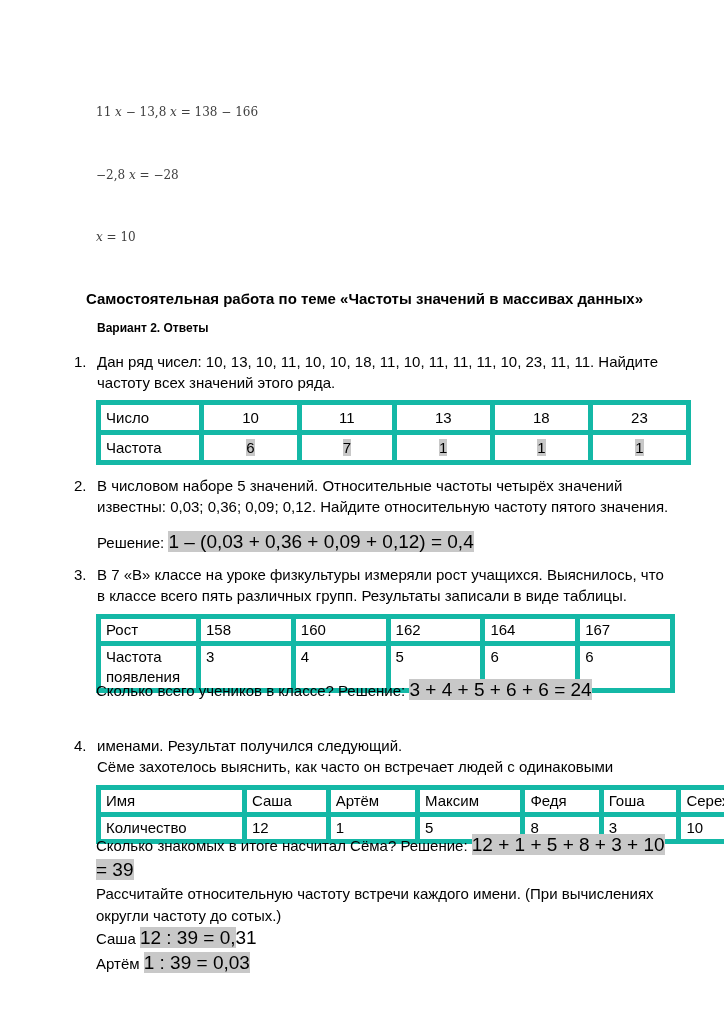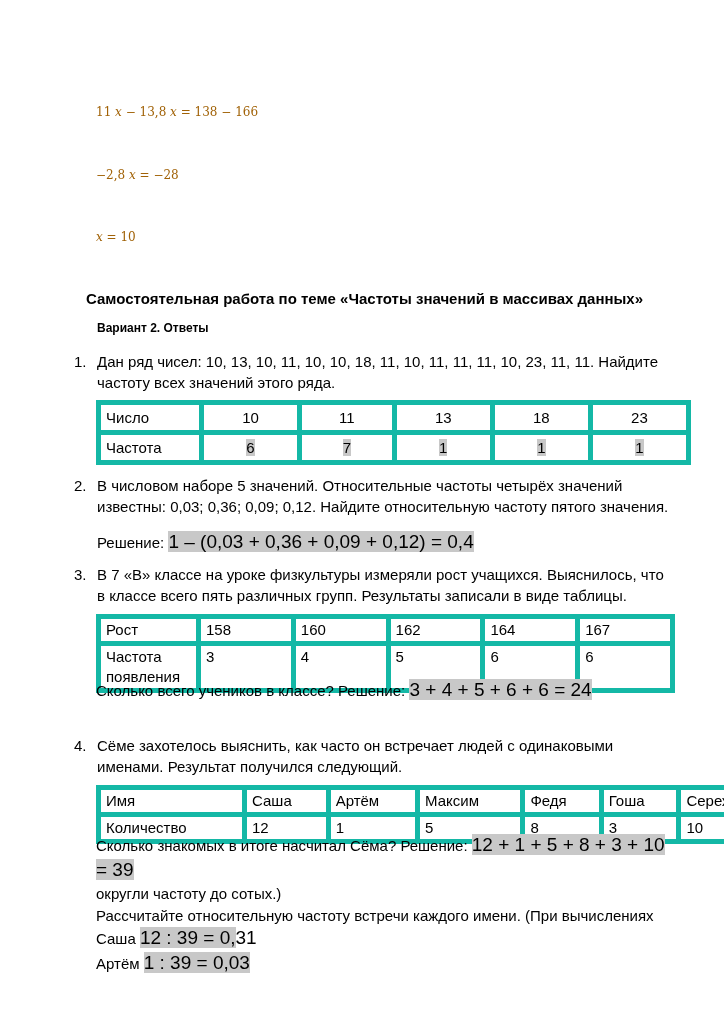--- a/index.html
+++ b/index.html
@@ -2,21 +2,21 @@
 <html><head>
   <meta charset="utf-8">
   <style>
     html, body { margin: 0; padding: 0; background: #ffffff; }
     body {
       width: 724px; height: 1024px; position: relative; overflow: hidden;
       font-family: "Liberation Sans", sans-serif; color: #000;
     }
     .eq {
       position: absolute; left: 96px;
-      font-family: "DejaVu Serif", serif; font-size: 12px; color: #a16207;
+      font-family: "DejaVu Serif", serif; font-size: 12px; color: #404040;
       letter-spacing: 0;
     }
     .eq i { font-style: italic; }
     #eq1 { top: 105px; }
     #eq2 { top: 168px; }
     #eq3 { top: 230px; }
 
     .title {
       position: absolute; left: 86px; top: 290px;
       font-weight: bold; font-size: 15px;
@@ -135,22 +135,22 @@
   </tr>
 </tbody>
   </table>
 <div class="line" style="top:679px;">
   <span>Сколько всего учеников в классе? Решение: </span><span class="hl big">3 + 4 + 5 + 6 + 6 = 24</span>
 </div>
 
 <div class="task" style="top:735px;">
   <span class="num">4.</span>
   <div class="body">
+    <div>именами. Результат получился следующий.</div>
     <div>Сёме захотелось выяснить, как часто он встречает людей с одинаковыми</div>
-    <div>именами. Результат получился следующий.</div>
   </div>
 </div>
 <table class="t" id="t3">
   <tbody>
       <tr>
     <td>Имя</td>
     <td>Саша</td>
     <td>Артём</td>
     <td>Максим</td>
     <td>Федя</td>
@@ -165,21 +165,21 @@
     <td>8</td>
     <td>3</td>
     <td>10</td>
   </tr>
 </tbody>
   </table>
 <div class="line" style="top:833px; width:600px; line-height:24px;">
   <span>Сколько знакомых в итоге насчитал Сёма? Решение: </span><span class="hl big">12 + 1 + 5 + 8 + 3 + 10</span><br><span class="hl big">= 39</span>
 </div>
 <div class="line" style="top:883px;">
+  <div>Рассчитайте относительную частоту встречи каждого имени. (При вычислениях</div>
   <div>округли частоту до сотых.)</div>
-  <div>Рассчитайте относительную частоту встречи каждого имени. (При вычислениях</div>
 </div>
 <div class="line" style="top:925px; line-height:26px;">
   <span>Саша </span><span class="hl big">12 : 39 = 0,</span><span class="big">31</span>
 </div>
 <div class="line" style="top:950px; line-height:26px;">
   <span>Артём </span><span class="hl big">1 : 39 = 0,03</span><span class="big"></span>
 </div>
 
 </body></html>

